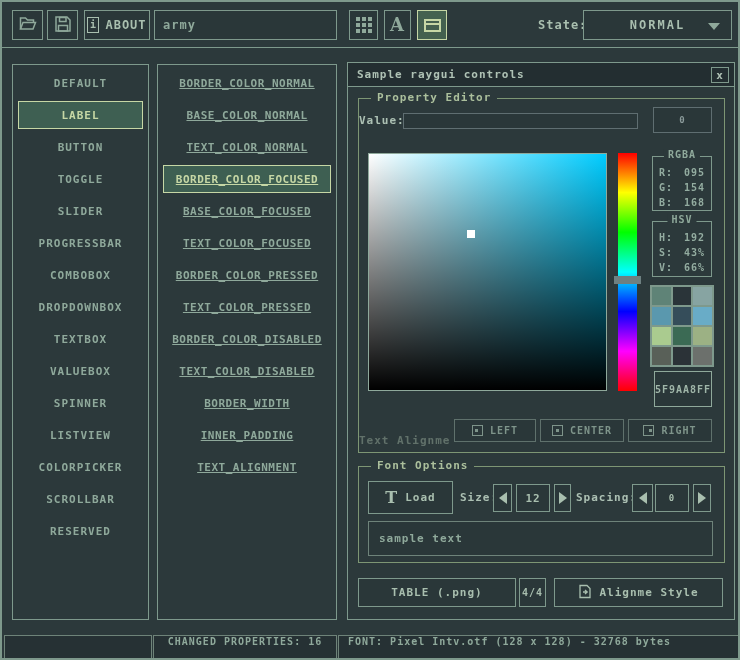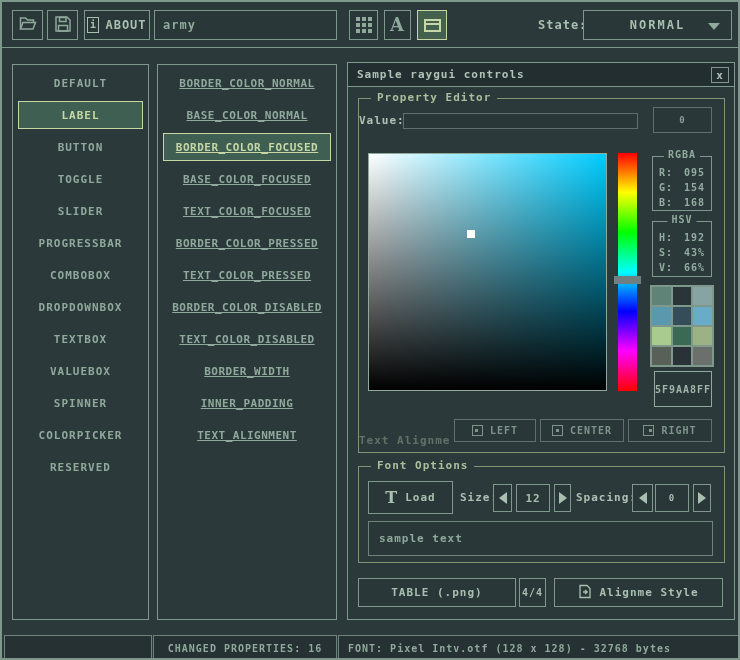--- a/index.html
+++ b/index.html
@@ -95,21 +95,21 @@
   .align-icon.l b{left:2px;} .align-icon.c b{left:3px;} .align-icon.r b{right:1px;}
   .serif-t{font-family:"DejaVu Serif",serif;font-size:16px;color:#A9BFAF;line-height:1;}
   .tri-l{width:0;height:0;border-top:6px solid transparent;border-bottom:6px solid transparent;
     border-right:8px solid #A9BFAF;}
   .tri-r{width:0;height:0;border-top:6px solid transparent;border-bottom:6px solid transparent;
     border-left:8px solid #A9BFAF;}
   .sample-box{background:#2A3739;border:1px solid #6E837A;display:flex;align-items:center;
     padding:8px 10px;font-size:11px;letter-spacing:1px;color:#8FA99B;}
   
   .status-cell{position:absolute;top:633px;height:26px;background:#263134;border:1px solid #6E8379;
-    display:flex;align-items:center;font-size:10px;letter-spacing:1px;color:#8FA99B;white-space:nowrap;}
+    display:flex;font-size:10px;letter-spacing:1px;color:#8FA99B;white-space:nowrap;}
 </style>
 </head>
 <body>
 
 <div class="app">
 
   <div class="toolbar">
     <div class="tbtn" style="left:10px;width:31px;">
       <span>
         <svg width="18" height="15" viewBox="0 0 18 15" fill="none" stroke="#8FA99B" stroke-width="1.5">
@@ -165,27 +165,30 @@
     <div class="list-item selected">LABEL</div>
     <div class="list-item">BUTTON</div>
     <div class="list-item">TOGGLE</div>
     <div class="list-item">SLIDER</div>
     <div class="list-item">PROGRESSBAR</div>
     <div class="list-item">COMBOBOX</div>
     <div class="list-item">DROPDOWNBOX</div>
     <div class="list-item">TEXTBOX</div>
     <div class="list-item">VALUEBOX</div>
     <div class="list-item">SPINNER</div>
+    <div class="list-item">LISTVIEW</div>
     <div class="list-item">COLORPICKER</div>
+    <div class="list-item">SCROLLBAR</div>
     <div class="list-item">RESERVED</div>
   </div>
 
   <div class="list props" style="left:155px;top:62px;width:180px;height:556px;">
     <div class="list-item">BORDER_COLOR_NORMAL</div>
     <div class="list-item">BASE_COLOR_NORMAL</div>
+    <div class="list-item">TEXT_COLOR_NORMAL</div>
     <div class="list-item selected">BORDER_COLOR_FOCUSED</div>
     <div class="list-item">BASE_COLOR_FOCUSED</div>
     <div class="list-item">TEXT_COLOR_FOCUSED</div>
     <div class="list-item">BORDER_COLOR_PRESSED</div>
     <div class="list-item">TEXT_COLOR_PRESSED</div>
     <div class="list-item">BORDER_COLOR_DISABLED</div>
     <div class="list-item">TEXT_COLOR_DISABLED</div>
     <div class="list-item">BORDER_WIDTH</div>
     <div class="list-item">INNER_PADDING</div>
     <div class="list-item">TEXT_ALIGNMENT</div>

